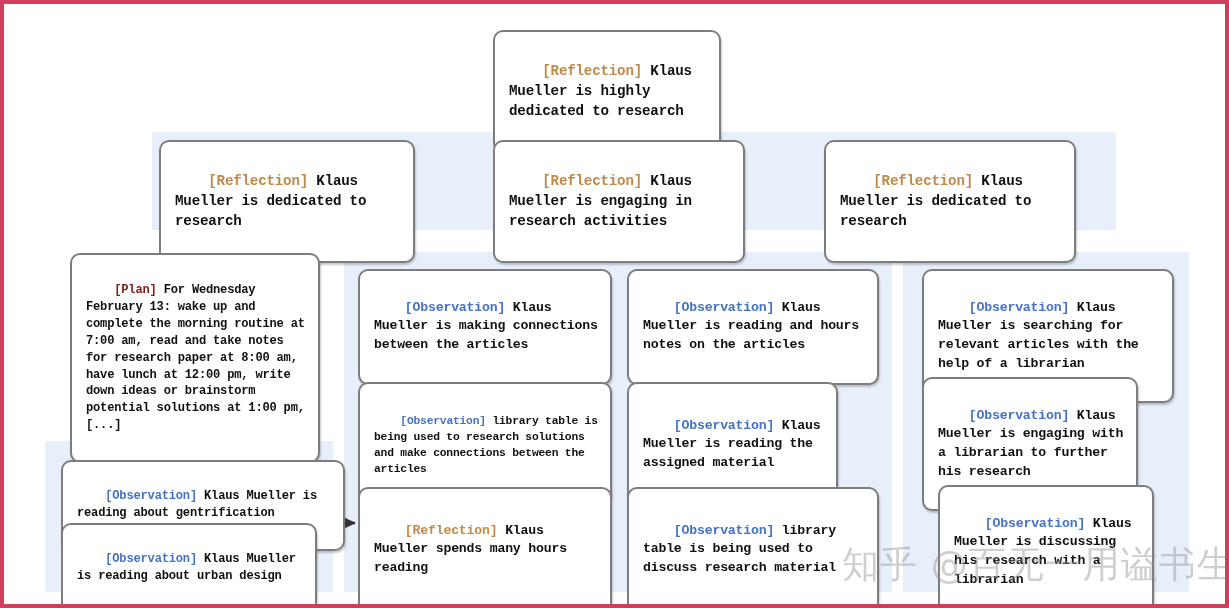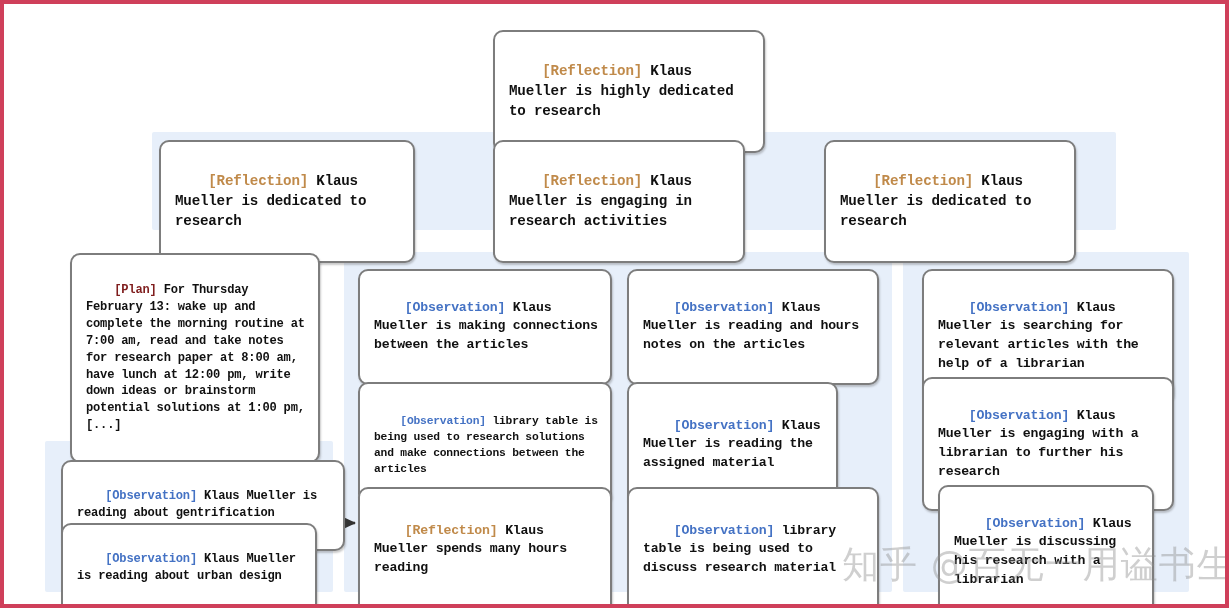--- a/index.html
+++ b/index.html
@@ -85,38 +85,38 @@
 
     <path d="M245,250 C250,242 283,235 307,222" stroke="#333333" stroke-width="2.4" fill="none" marker-end="url(#ah)"></path>
 
     <path d="M614,252 L614,223" stroke="#333333" stroke-width="2.4" fill="none" marker-end="url(#ah)"></path>
 
     <path d="M1052,250 C1040,244 1000,238 962,221" stroke="#333333" stroke-width="2.4" fill="none" marker-end="url(#ah)"></path>
 
     <path d="M330,520 C338,519 345,519 351,519" stroke="#333333" stroke-width="2.4" fill="none" marker-end="url(#ah)"></path>
   </svg>
 
-  <div class="node fs14" style="left:489px; top:26px; width:272px;">
+  <div class="node fs14" style="left:489px; top:26px; width:228px;">
     <span class="tag tag-reflection">[Reflection]</span><span> Klaus Mueller is highly dedicated to research</span>
   </div>
 
   <div class="node fs14" style="left:155px; top:136px; width:256px;">
     <span class="tag tag-reflection">[Reflection]</span><span> Klaus Mueller is dedicated to research</span>
   </div>
 
   <div class="node fs14" style="left:489px; top:136px; width:252px;">
     <span class="tag tag-reflection">[Reflection]</span><span> Klaus Mueller is engaging in research activities</span>
   </div>
 
   <div class="node fs14" style="left:820px; top:136px; width:252px;">
     <span class="tag tag-reflection">[Reflection]</span><span> Klaus Mueller is dedicated to research</span>
   </div>
 
   <div class="node fs12" style="left:66px; top:249px; width:250px; padding:10px 10px 10px 14px; line-height:1.40;">
-    <span class="tag tag-plan">[Plan]</span><span> For Thursday February 13: wake up and complete the morning routine at 7:00 am, read and take notes for research paper at 8:00 am, have lunch at 12:00 pm, write down ideas or brainstorm potential solutions at 1:00 pm, [...]</span>
+    <span class="tag tag-plan">[Plan]</span><span> For Wednesday February 13: wake up and complete the morning routine at 7:00 am, read and take notes for research paper at 8:00 am, have lunch at 12:00 pm, write down ideas or brainstorm potential solutions at 1:00 pm, [...]</span>
   </div>
 
   <div class="node fs12" style="left:57px; top:456px; width:284px;">
     <span class="tag tag-observation">[Observation]</span><span> Klaus Mueller is reading about gentrification</span>
   </div>
 
   <div class="node fs12" style="left:57px; top:519px; width:256px;">
     <span class="tag tag-observation">[Observation]</span><span> Klaus Mueller is reading about urban design</span>
   </div>
 
@@ -141,21 +141,21 @@
   </div>
 
   <div class="node fs13" style="left:623px; top:483px; width:252px; padding-top:14px; padding-bottom:14px;">
     <span class="tag tag-observation">[Observation]</span><span> library table is being used to discuss research material</span>
   </div>
 
   <div class="node fs13" style="left:918px; top:265px; width:252px;">
     <span class="tag tag-observation">[Observation]</span><span> Klaus Mueller is searching for relevant articles with the help of a librarian</span>
   </div>
 
-  <div class="node fs13" style="left:918px; top:373px; width:252px;">
+  <div class="node fs13" style="left:918px; top:373px; width:216px;">
     <span class="tag tag-observation">[Observation]</span><span> Klaus Mueller is engaging with a librarian to further his research</span>
   </div>
 
   <div class="node fs13" style="left:934px; top:481px; width:216px;">
     <span class="tag tag-observation">[Observation]</span><span> Klaus Mueller is discussing his research with a librarian</span>
   </div>
 
   <div id="watermark">知乎 @百无一用谥书生</div>
 
 </div>

